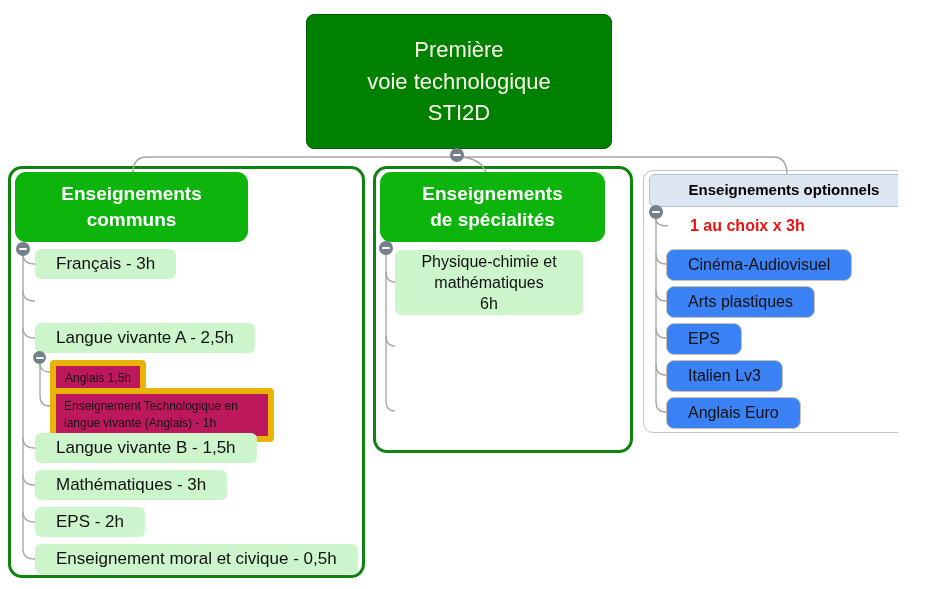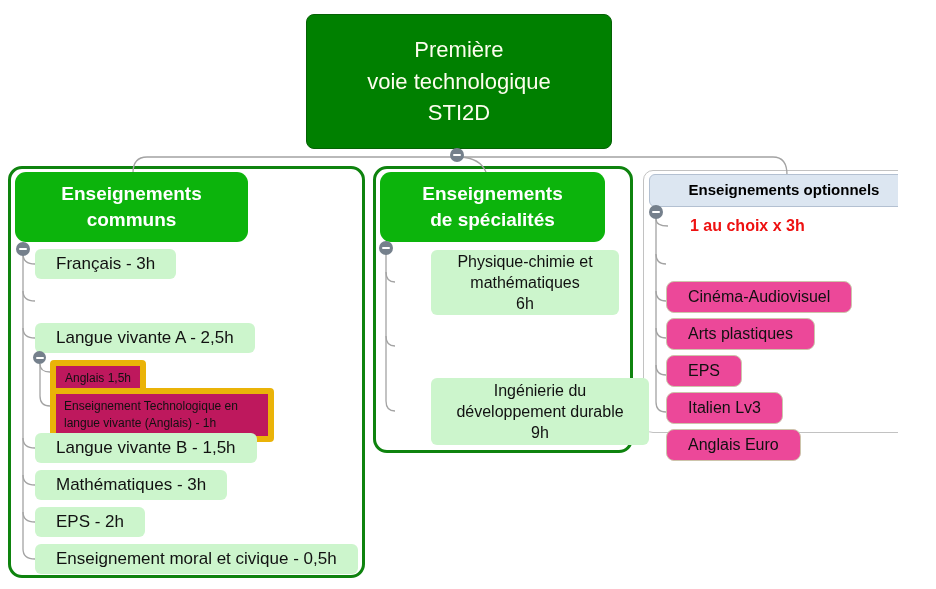--- a/index.html
+++ b/index.html
@@ -14,25 +14,25 @@
         color:#fdfdee;font-size:22px;line-height:1.45;display:flex;align-items:center;
         justify-content:center;text-align:center;white-space:pre-line;}
   .hdr{position:absolute;z-index:3;background:#0cb40c;border-radius:11px;color:#ffffff;
        font-weight:bold;font-size:19px;line-height:1.35;display:flex;align-items:center;
        justify-content:center;text-align:center;white-space:pre-line;}
   .hdr.blue{background:#dce6f1;border:1px solid #b3c0d1;border-radius:6px;color:#000;
        font-size:15px;font-weight:bold;}
   .leaf{position:absolute;z-index:3;display:flex;align-items:center;height:30px;
         border-radius:6px;font-size:17px;white-space:nowrap;}
   .leaf.green{background:#ccf5cc;padding:0 21px;}
-  .leaf.opt{background:#ec4899;border:1px solid #cdc4ab;border-radius:8px;
-        font-size:16px;padding:0 21px;margin-top:32px;}
+  .leaf.opt{background:#3b82f6;border:1px solid #cdc4ab;border-radius:8px;
+        font-size:16px;padding:0 21px;}
   .mid{position:absolute;z-index:3;background:#ccf5cc;border-radius:6px;font-size:16px;
        line-height:1.33;display:flex;align-items:center;justify-content:center;
-       text-align:center;white-space:pre-line;margin-left:36px;}
+       text-align:center;white-space:pre-line;}
   .sub{position:absolute;z-index:3;background:#be185d;border:6px solid #eab308;
        border-radius:4px;font-size:12px;line-height:1.4;}
   .sub.one{display:flex;align-items:center;height:24px;padding:0 9px;white-space:nowrap;}
   .sub.two{padding:4px 8px;width:196px;}
   .note{position:absolute;z-index:3;color:#ee1111;font-weight:bold;font-size:16px;white-space:nowrap;}
   .toggle{position:absolute;z-index:4;width:14px;height:14px;border-radius:50%;
           background:#75808c;display:flex;align-items:center;justify-content:center;cursor:pointer;}
   .toggle .minus{width:8px;height:2px;background:#ffffff;border-radius:1px;}
 </style>
 </head>
@@ -99,23 +99,20 @@
   <div class="leaf green" style="left:35px;top:544px">Enseignement moral et civique - 0,5h</div>
 
   <div class="hdr" style="left:380px;top:172px;width:225px;height:70px">Enseignements
 de spécialités</div>
   <div class="toggle" style="left:379px;top:241px">
     <span class="minus"></span>
   </div>
   <div class="mid" style="left:395px;top:250px;width:188px;height:65px">Physique-chimie et
 mathématiques
 6h</div>
-  <div class="mid" style="left:395px;top:378px;width:218px;height:67px">Ingénierie du
-développement durable
-9h</div>
 
   <div class="hdr blue" style="left:649px;top:174px;width:268px;height:31px">Enseignements optionnels</div>
   <div class="toggle" style="left:649px;top:205px">
     <span class="minus"></span>
   </div>
   <div class="note" style="left:690px;top:217px">1 au choix x 3h</div>
   <div class="leaf opt" style="left:666px;top:249px">Cinéma-Audiovisuel</div>
   <div class="leaf opt" style="left:666px;top:286px">Arts plastiques</div>
   <div class="leaf opt" style="left:666px;top:323px">EPS</div>
   <div class="leaf opt" style="left:666px;top:360px">Italien Lv3</div>

